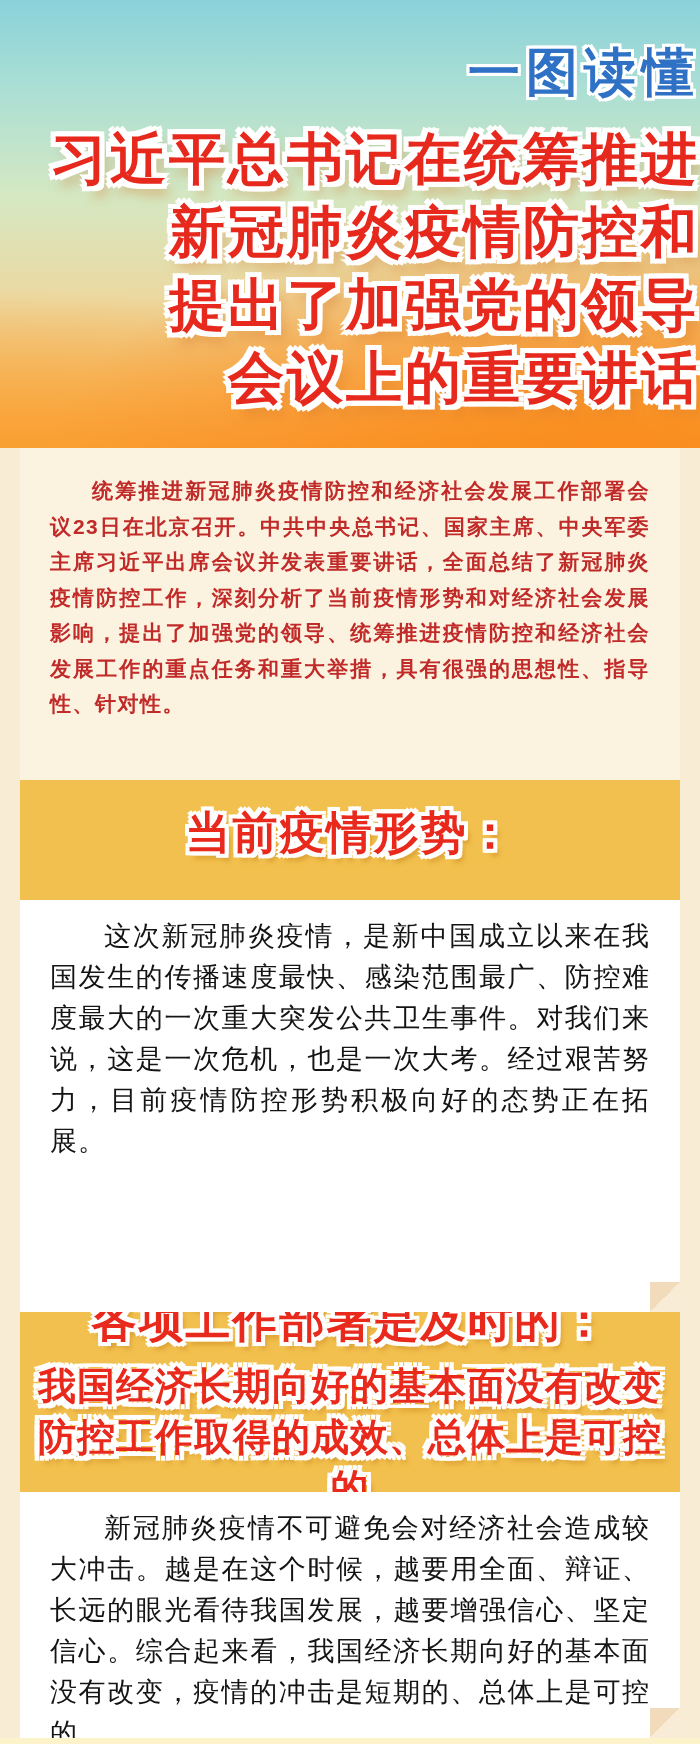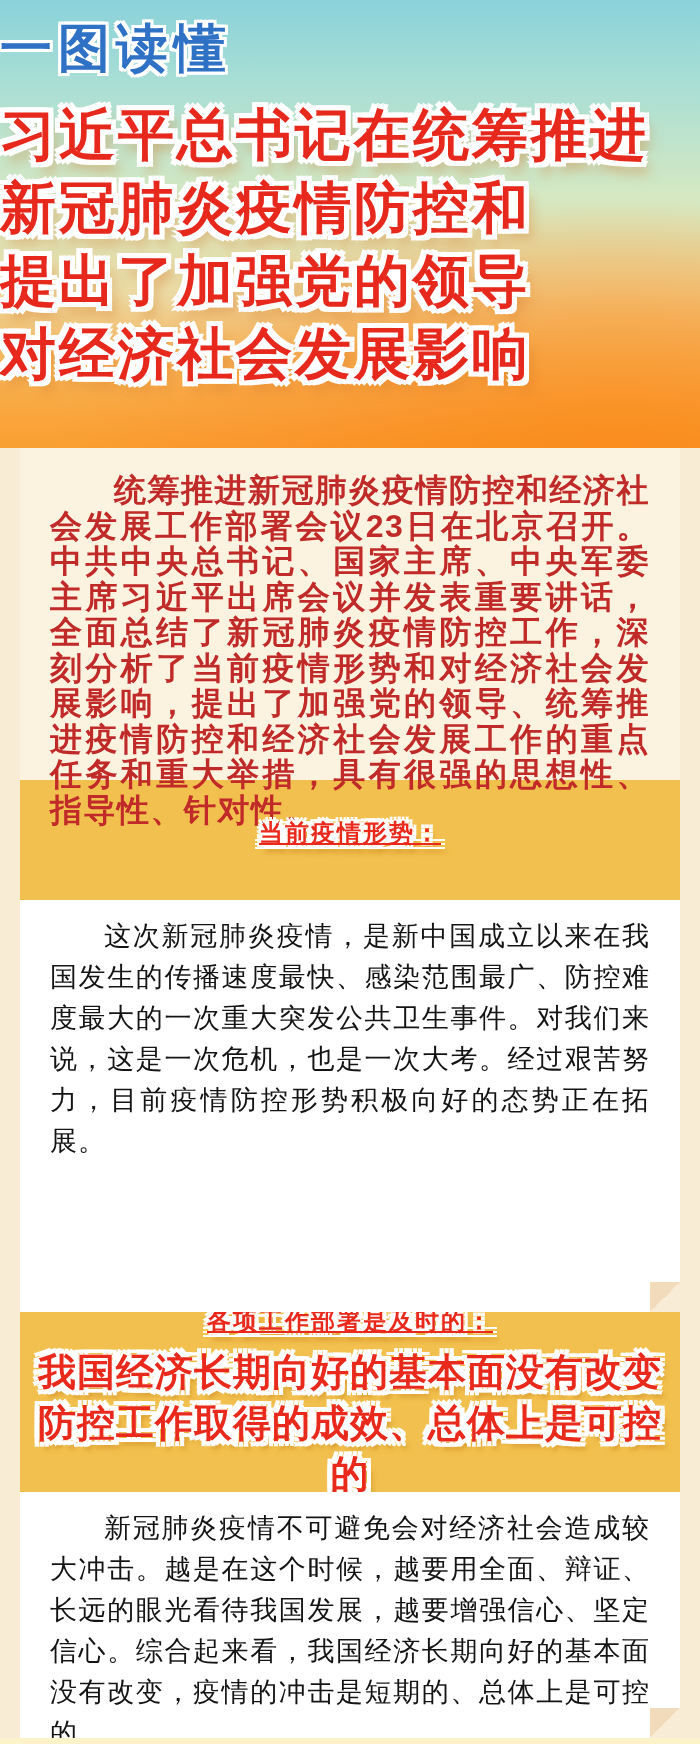--- a/index.html
+++ b/index.html
@@ -19,34 +19,34 @@
   .hero {
     position: relative;
     width: 700px;
     height: 448px;
     background:
       radial-gradient(130% 95% at 88% 104%, rgba(250,140,28,0.95) 0%, rgba(250,150,45,0.55) 38%, rgba(250,160,60,0) 62%),
       radial-gradient(120% 80% at 0% 108%, rgba(250,170,60,0.8) 0%, rgba(248,190,110,0) 55%),
       linear-gradient(180deg, #8ad2da 0%, #abdfd4 20%, #d5e8c2 44%, #ecd9a2 66%, #f7ae52 88%, #fa8d20 100%);
   }
   .badge {
-    padding-top: 14px;
-    text-align: left;
+    padding-top: 38px;
+    text-align: right;
     font-size: 52px;
     font-weight: bold;
     letter-spacing: 6px;
     color: #2e71c5;
     text-shadow:
       -3px -3px 0 #fff, 0 -3px 0 #fff, 3px -3px 0 #fff,
       -3px 0 0 #fff, 3px 0 0 #fff,
       -3px 3px 0 #fff, 0 3px 0 #fff, 3px 3px 0 #fff;
   }
   .main-title {
     margin-top: 14px;
-    text-align: left;
+    text-align: right;
     font-family: "DejaVu Serif", "Liberation Serif", serif;
     font-weight: 900;
     font-size: 56px;
     line-height: 73px;
     letter-spacing: 3px;
     color: #e7281d;
     text-shadow:
       -5px -5px 0 #fff, 0 -5px 0 #fff, 5px -5px 0 #fff,
       -5px 0 0 #fff, 5px 0 0 #fff,
       -5px 5px 0 #fff, 0 5px 0 #fff, 5px 5px 0 #fff,
@@ -55,48 +55,47 @@
 
   
   .column { position: relative; width: 660px; margin: 0 20px; }
 
   .intro-card {
     height: 332px;
     background: #fcf2e0;
     padding: 25px 30px 0 30px;
     color: #c02a28;
     font-weight: bold;
-    font-size: 32px;
+    font-size: 21px;
     line-height: 35.5px;
     letter-spacing: 1.5px;
     text-align: justify;
   }
   .intro-card p { text-indent: 2em; }
 
   .band {
     background: #f2c04e;
     display: flex;
     flex-direction: column;
     align-items: center;
     justify-content: center;
     text-align: center;
     font-weight: 900;
     color: #e8291c;
   }
   .band-1 { height: 120px; }
   .band-2 { height: 180px; }
   .band .line-sm {
-    font-size: 24px;
+    font-size: 45px;
     letter-spacing: 2px;
     text-shadow:
       -4px -4px 0 #fff, 0 -4px 0 #fff, 4px -4px 0 #fff,
       -4px 0 0 #fff, 4px 0 0 #fff,
       -4px 4px 0 #fff, 0 4px 0 #fff, 4px 4px 0 #fff,
       5px 7px 5px rgba(205,140,35,0.75);
-    text-decoration: underline;
   }
   .band .line-lg {
     font-size: 38px;
     letter-spacing: 1px;
     text-shadow:
       -5px -5px 0 #fff, 0 -5px 0 #fff, 5px -5px 0 #fff,
       -5px 0 0 #fff, 5px 0 0 #fff,
       -5px 5px 0 #fff, 0 5px 0 #fff, 5px 5px 0 #fff,
       6px 8px 5px rgba(205,140,35,0.75);
   }
@@ -142,21 +141,21 @@
 <body>
 
 <div class="page">
 
   <div class="hero">
     <div class="badge">一图读懂</div>
     <div class="main-title">
       <div>习近平总书记在统筹推进</div>
       <div>新冠肺炎疫情防控和</div>
       <div>提出了加强党的领导</div>
-      <div>对经济社会发展影响</div>
+      <div>会议上的重要讲话</div>
     </div>
   </div>
 
   <div class="column">
 
     <div class="intro-card">
       <p>统筹推进新冠肺炎疫情防控和经济社会发展工作部署会议23日在北京召开。中共中央总书记、国家主席、中央军委主席习近平出席会议并发表重要讲话，全面总结了新冠肺炎疫情防控工作，深刻分析了当前疫情形势和对经济社会发展影响，提出了加强党的领导、统筹推进疫情防控和经济社会发展工作的重点任务和重大举措，具有很强的思想性、指导性、针对性。</p>
     </div>
 
     <div class="band band-1">

